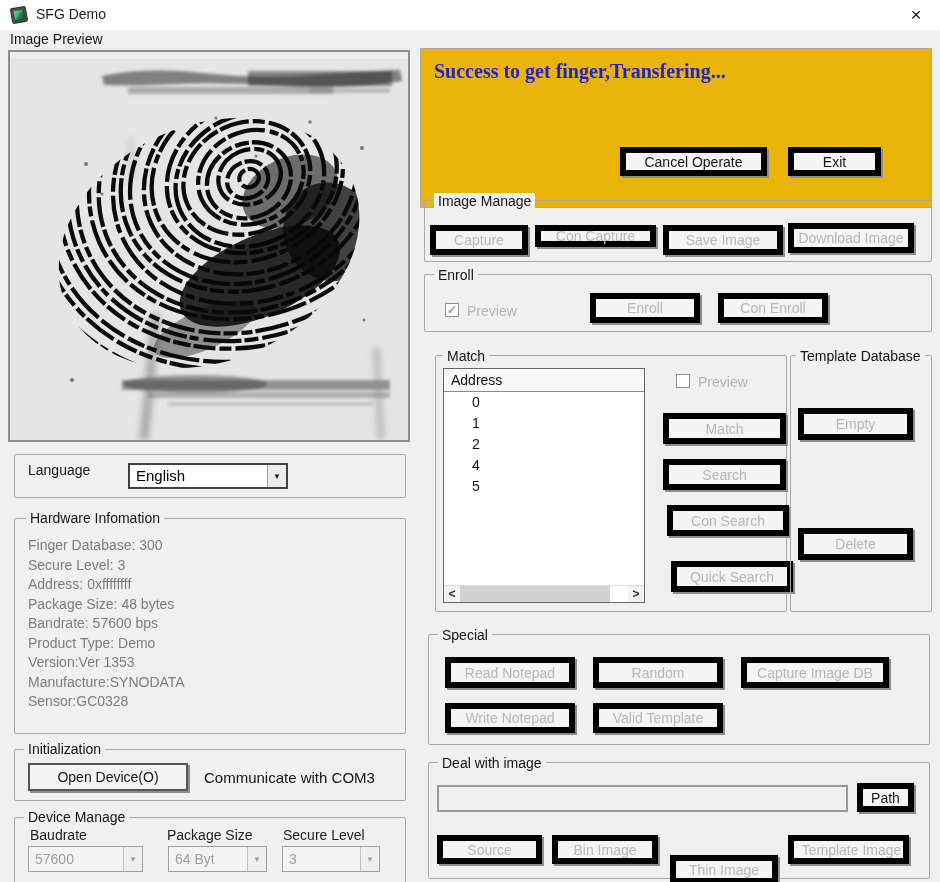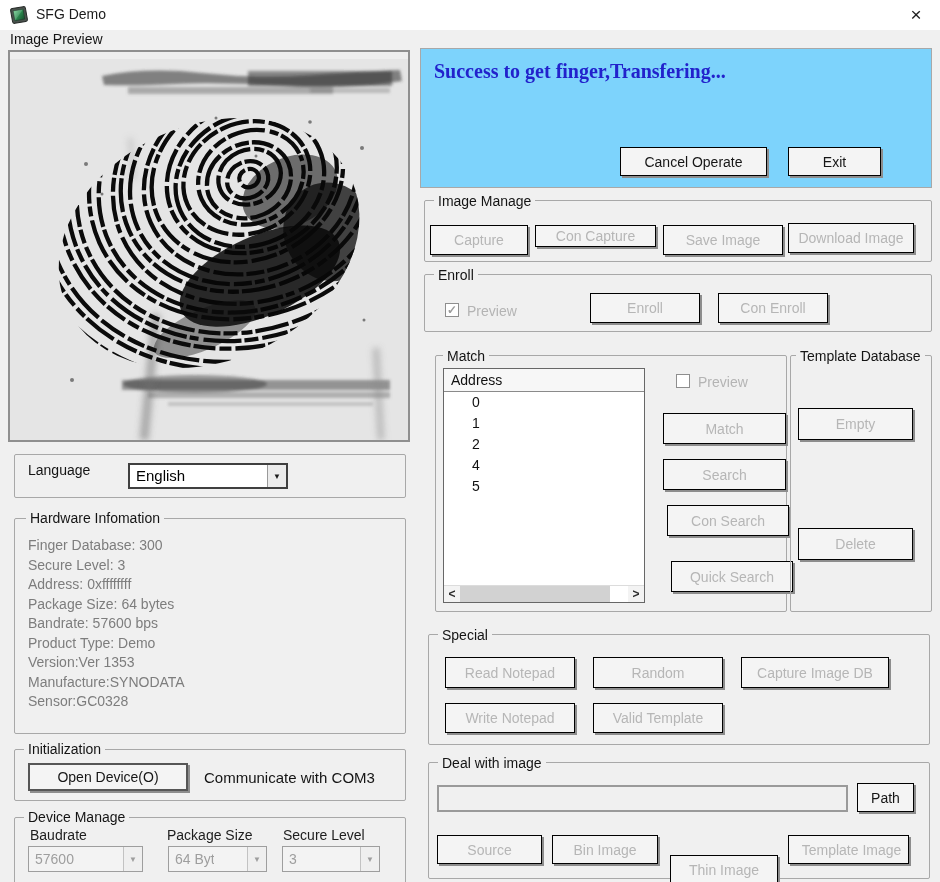--- a/index.html
+++ b/index.html
@@ -11,43 +11,43 @@
   .app-icon { position:absolute; left:8px; top:4px; width:22px; height:22px; }
   .title-text { position:absolute; left:36px; top:6px; font-size:14px; color:#1b1b1b; }
   .close-btn { position:absolute; right:12px; top:3px; width:24px; height:24px; font-size:19px;
                color:#202020; text-align:center; line-height:24px; font-weight:400; }
 
   
   .groupbox { position:absolute; border:1px solid #a8a8a8; border-radius:2px; }
   .grouplabel { position:absolute; font-size:14px; color:#141414; background:#f0f0f0; padding:0 4px; z-index:2; white-space:nowrap; }
 
   
-  .btn { position:absolute; background:#f4f4f4; border:1px solid #000000; box-shadow:2px 2px 0 0 #8d8d8d;
+  .btn { position:absolute; background:#f4f4f4; border:6px solid #000000; box-shadow:2px 2px 0 0 #8d8d8d;
          display:flex; align-items:center; justify-content:center; font-size:14px; color:#161616;
          white-space:nowrap; cursor:default; }
   .btn.dis { color:#b6b6b6; }
   .btn.default { border:2px solid #565656; }
 
   
   .cb { position:absolute; width:14px; height:14px; background:#ffffff; border:1px solid #8e8e8e;
         font-size:12px; line-height:12px; text-align:center; color:#9b9b9b; font-weight:bold; }
   .cb-label { position:absolute; font-size:14px; color:#b4b4b4; white-space:nowrap; }
 
   
   .combo { position:absolute; display:flex; background:#ffffff; border:2px solid #404040;gap:33px; }
   .combo .txt { flex:1; font-size:15px; color:#000; padding:2px 0 0 6px; overflow:hidden; white-space:nowrap; }
   .combo .arr { width:19px; border-left:1px solid #9a9a9a; background:#ececec; display:flex;
                 align-items:center; justify-content:center; font-size:8px; color:#1a1a1a; }
   .combo.dis { border:1px solid #9e9e9e; background:#f3f3f3; }
   .combo.dis .txt { color:#9e9e9e; font-size:14px; padding-top:4px; }
   .combo.dis .arr { background:#efefef; color:#9e9e9e; border-left:1px solid #c2c2c2; }
 
   
-  .status-panel { position:absolute; left:420px; top:48px; width:512px; height:140px;
-                  border:1px solid #a8a8a8; background:#7dd3fc;text-align:right; }
+  .status-panel { position:absolute; left:420px; top:48px; width:512px; height:160px;
+                  border:1px solid #a8a8a8; background:#eab308;text-align:right; }
   .status-msg { position:absolute; left:13px; top:11px; font-family:"Liberation Serif", serif;
                 font-weight:bold; font-size:20px; color:#2222cc; white-space:nowrap; }
 
   
   .preview-label { position:absolute; left:10px; top:31px; font-size:14px; color:#141414; }
   .image-panel { position:absolute; left:8px; top:50px; width:402px; height:392px;
                  border:2px solid #8f8f8f; background:#e5e5e5; }
 
   
   .listbox { position:absolute; left:443px; top:368px; width:202px; height:235px;
@@ -190,21 +190,21 @@
     <span class="txt">English</span>
     <span class="arr">▼</span>
   </div>
 
   <div class="groupbox" style="left:14px; top:518px; width:392px; height:216px;"></div>
   <div class="grouplabel" style="left:26px; top:510px;">Hardware Infomation</div>
   <div class="hw-lines">
     <div>Finger Database: 300</div>
     <div>Secure Level: 3</div>
     <div>Address: 0xffffffff</div>
-    <div>Package Size: 64 bytes</div>
+    <div>Package Size: 48 bytes</div>
     <div>Bandrate: 57600 bps</div>
     <div>Product Type:  Demo</div>
     <div>Version:Ver 1353</div>
     <div>Manufacture:SYNODATA</div>
     <div>Sensor:GC0328</div>
   </div>
 
   <div class="groupbox" style="left:14px; top:749px; width:392px; height:52px;"></div>
   <div class="grouplabel" style="left:24px; top:741px;">Initialization</div>
   <div class="btn default" style="left:28px; top:763px; width:160px; height:28px;">Open Device(O)</div>

